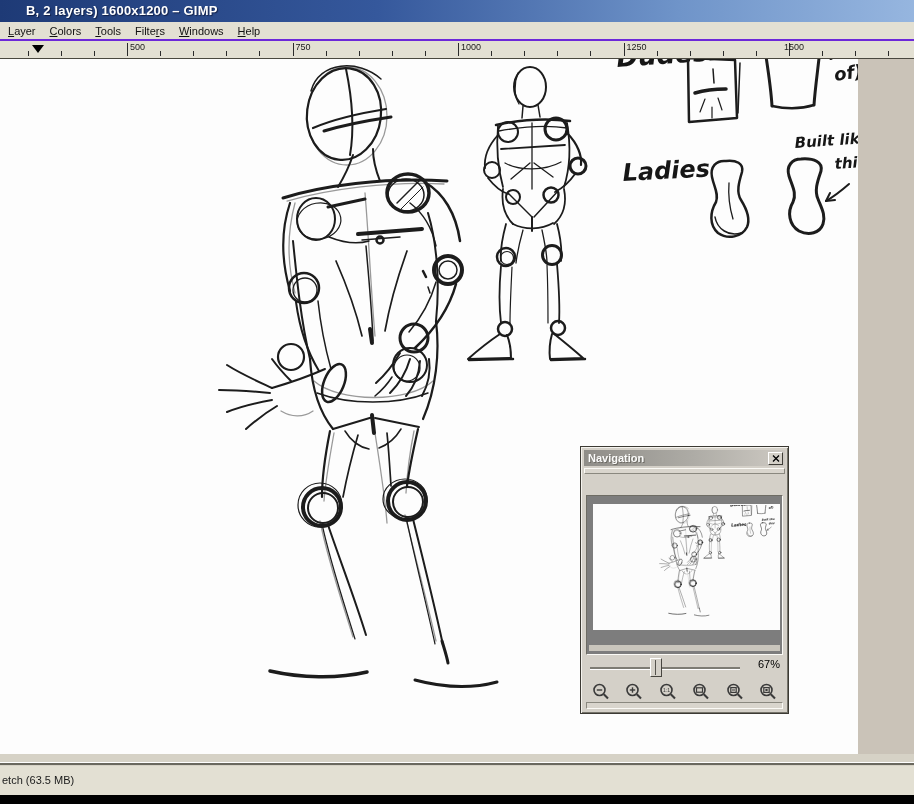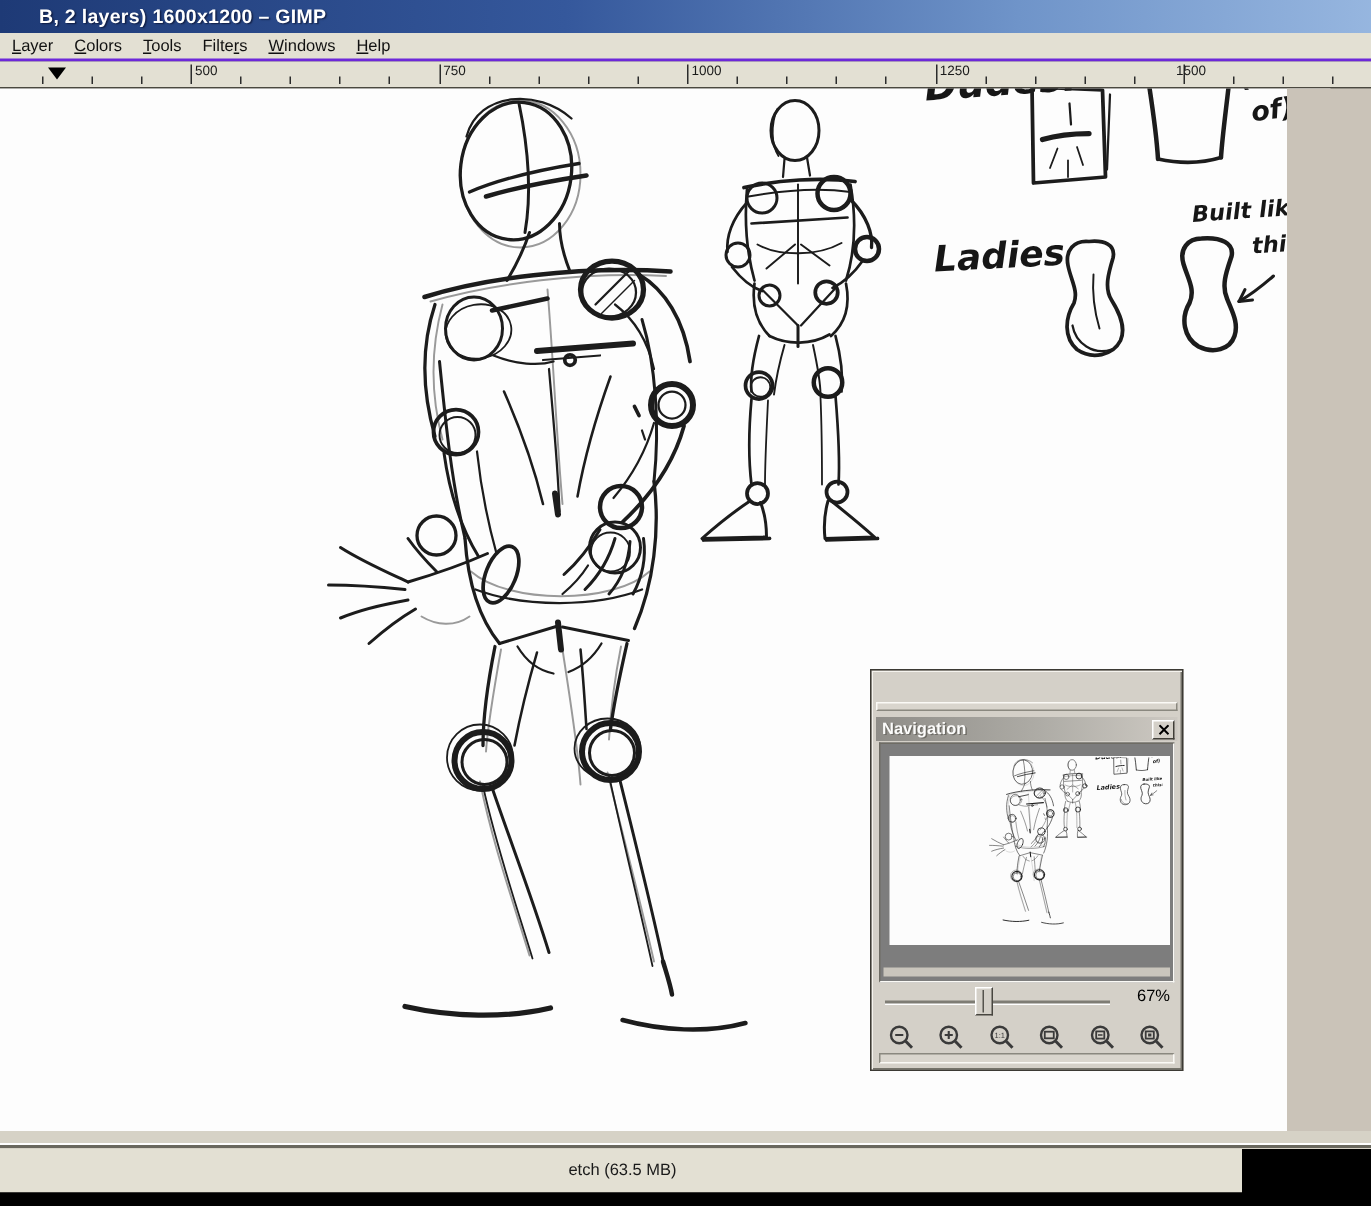--- a/index.html
+++ b/index.html
@@ -39,35 +39,35 @@
     border-left:6px solid transparent;border-right:6px solid transparent;
     border-top:8px solid #000;
   }
   
   .canvas-white{left:0;top:59px;width:858px;height:695px;background:#fdfdfd;}
   .canvas-pad{left:858px;top:59px;width:56px;height:695px;background:#cac3b8;}
   
   .bottom-gap{left:0;top:754px;width:914px;height:8px;background:#d6d2c6;}
   .bottom-divider{left:0;top:762px;width:914px;height:4px;
     background:linear-gradient(#ffffff 30%,#6a685e 30%,#6a685e 75%,#d6d2c6 75%);}
-  .statusbar{left:0;top:766px;width:828px;height:29px;background:#e3e0d3;
-    font-size:11px;color:#1a1a1a;line-height:28px;padding-left:2px;box-sizing:border-box;text-align:center;}
+  .statusbar{left:0;top:766px;width:914px;height:29px;background:#e3e0d3;
+    font-size:11px;color:#1a1a1a;line-height:28px;padding-left:2px;box-sizing:border-box;}
   .black-band{left:0;top:795px;width:914px;height:9px;background:#000;}
   
   .nav-dialog{
     left:580px;top:446px;width:209px;height:268px;background:#d4d0c8;
     border:1px solid #3c3a34;box-sizing:border-box;
     box-shadow:inset 1px 1px 0 #f5f3ee, inset -1px -1px 0 #75736a;
     z-index:5;
   }
   .nav-titlebar{
     position:absolute;left:3px;top:3px;right:3px;height:16px;
     background:linear-gradient(90deg,#8f8d88 0%,#aeaca6 55%,#cdc9c2 100%);
     color:#fbfbfa;font-weight:bold;font-size:11px;line-height:16px;padding-left:4px;
-    text-shadow:1px 1px 0 #6e6c66;box-sizing:border-box;margin-top:28px;
+    text-shadow:1px 1px 0 #6e6c66;box-sizing:border-box;
   }
   .nav-close{
     position:absolute;right:2px;top:2px;width:15px;height:13px;background:#d4d0c8;
     border:1px solid;border-color:#fff #403e38 #403e38 #fff;box-sizing:border-box;
     display:flex;align-items:center;justify-content:center;
   }
   .nav-dragstrip{
     position:absolute;left:3px;top:21px;right:3px;height:6px;background:#d9d5cd;
     border:1px solid;border-color:#fbfaf6 #8a887f #8a887f #fbfaf6;box-sizing:border-box;
   }

